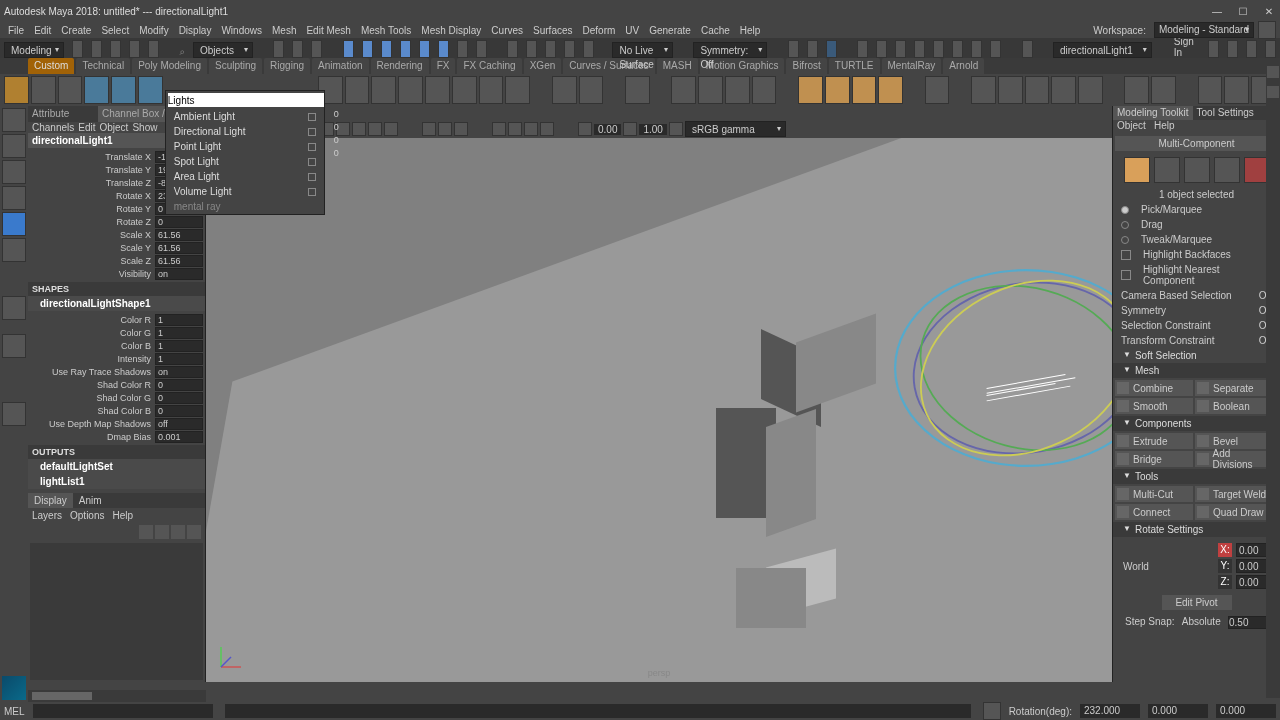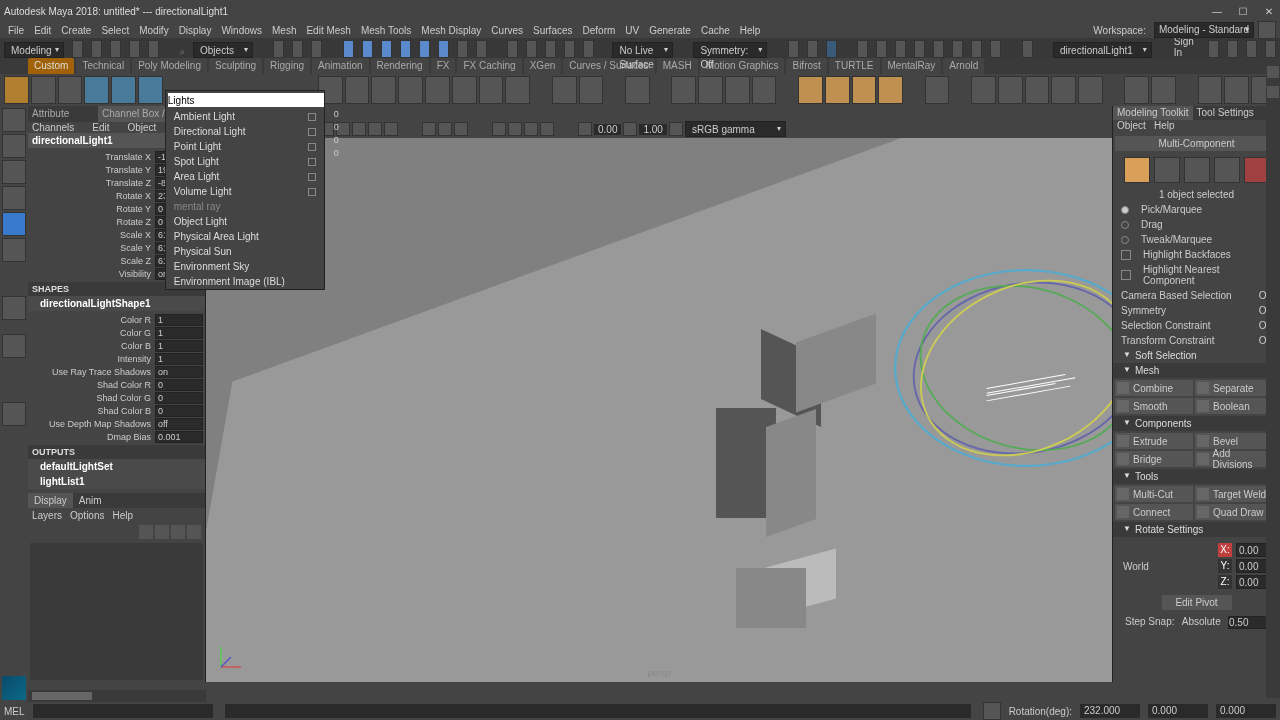--- a/index.html
+++ b/index.html
@@ -25,21 +25,21 @@
 .shelficons{height:32px;background:#444;display:flex;align-items:center;padding:2px 4px;gap:2px}
 .shelficon{width:28px;height:28px;background:#555;border:1px solid #333}
 .mainrow{display:flex;height:576px}
 .lefttools{width:28px;background:#444;display:flex;flex-direction:column;gap:2px;padding:2px}
 .ltool{width:24px;height:24px;background:#555;border:1px solid #333}
 .ltool.blue{background:#3a7acc}
 .channelbox{width:178px;background:#444;display:flex;flex-direction:column;border-right:1px solid #222}
 .cb-tabs{height:16px;display:flex;background:#3a3a3a}
 .cb-tabs span{padding:0 4px;line-height:16px;color:#aaa}
 .cb-tabs span.active{background:#555}
-.cb-menus{height:14px;display:flex;gap:18px;padding:0 4px;background:#444}
+.cb-menus{height:14px;display:flex;gap:4px;padding:0 4px;background:#444}
 .cb-menus span{color:#ccc}
 .objname{background:#555;padding:2px 4px;color:#fff;font-weight:bold}
 .attr-table{padding:2px}
 .attr-row{display:flex;height:13px;align-items:center}
 .attr-row .lbl{flex:1;text-align:right;padding-right:4px;color:#ccc;font-size:9px}
 .attr-row .val{width:48px;background:#2a2a2a;padding:0 2px;color:#ccc;font-size:9px;border:1px solid #222}
 .section-hdr{background:#3a3a3a;padding:2px 4px;color:#ddd;font-weight:bold;font-size:9px}
 .display-tabs{display:flex;background:#3a3a3a;margin-top:4px}
 .display-tabs span{padding:2px 6px}
 .display-tabs span.active{background:#555}
@@ -258,27 +258,20 @@
           <div class="lm-item">
             <span>Area Light</span>
             <span class="box-indicator"></span>
           </div>
           <div class="lm-item">
             <span>Volume Light</span>
             <span class="box-indicator"></span>
           </div>
         </div>
       <div class="lm-sep">mental ray</div>
-      <div id="lm-items2">
-          <div class="lm-item">Object Light</div>
-          <div class="lm-item">Physical Area Light</div>
-          <div class="lm-item">Physical Sun</div>
-          <div class="lm-item">Environment Sky</div>
-          <div class="lm-item">Environment Image (IBL)</div>
-        </div>
     <div style="position: absolute; left: 168px; top: 18px; color: rgb(204, 204, 204); font-size: 9px;">0</div><div style="position: absolute; left: 168px; top: 31px; color: rgb(204, 204, 204); font-size: 9px;">0</div><div style="position: absolute; left: 168px; top: 44px; color: rgb(204, 204, 204); font-size: 9px;">0</div><div style="position: absolute; left: 168px; top: 57px; color: rgb(204, 204, 204); font-size: 9px;">0</div></div>
   </div>
   <span style="width:170px"></span>
   <span class="shelficon"></span>
   <span class="shelficon"></span>
   <span class="shelficon"></span>
   <span class="shelficon"></span>
   <span class="shelficon"></span>
   <span class="shelficon"></span>
   <span class="shelficon"></span>

